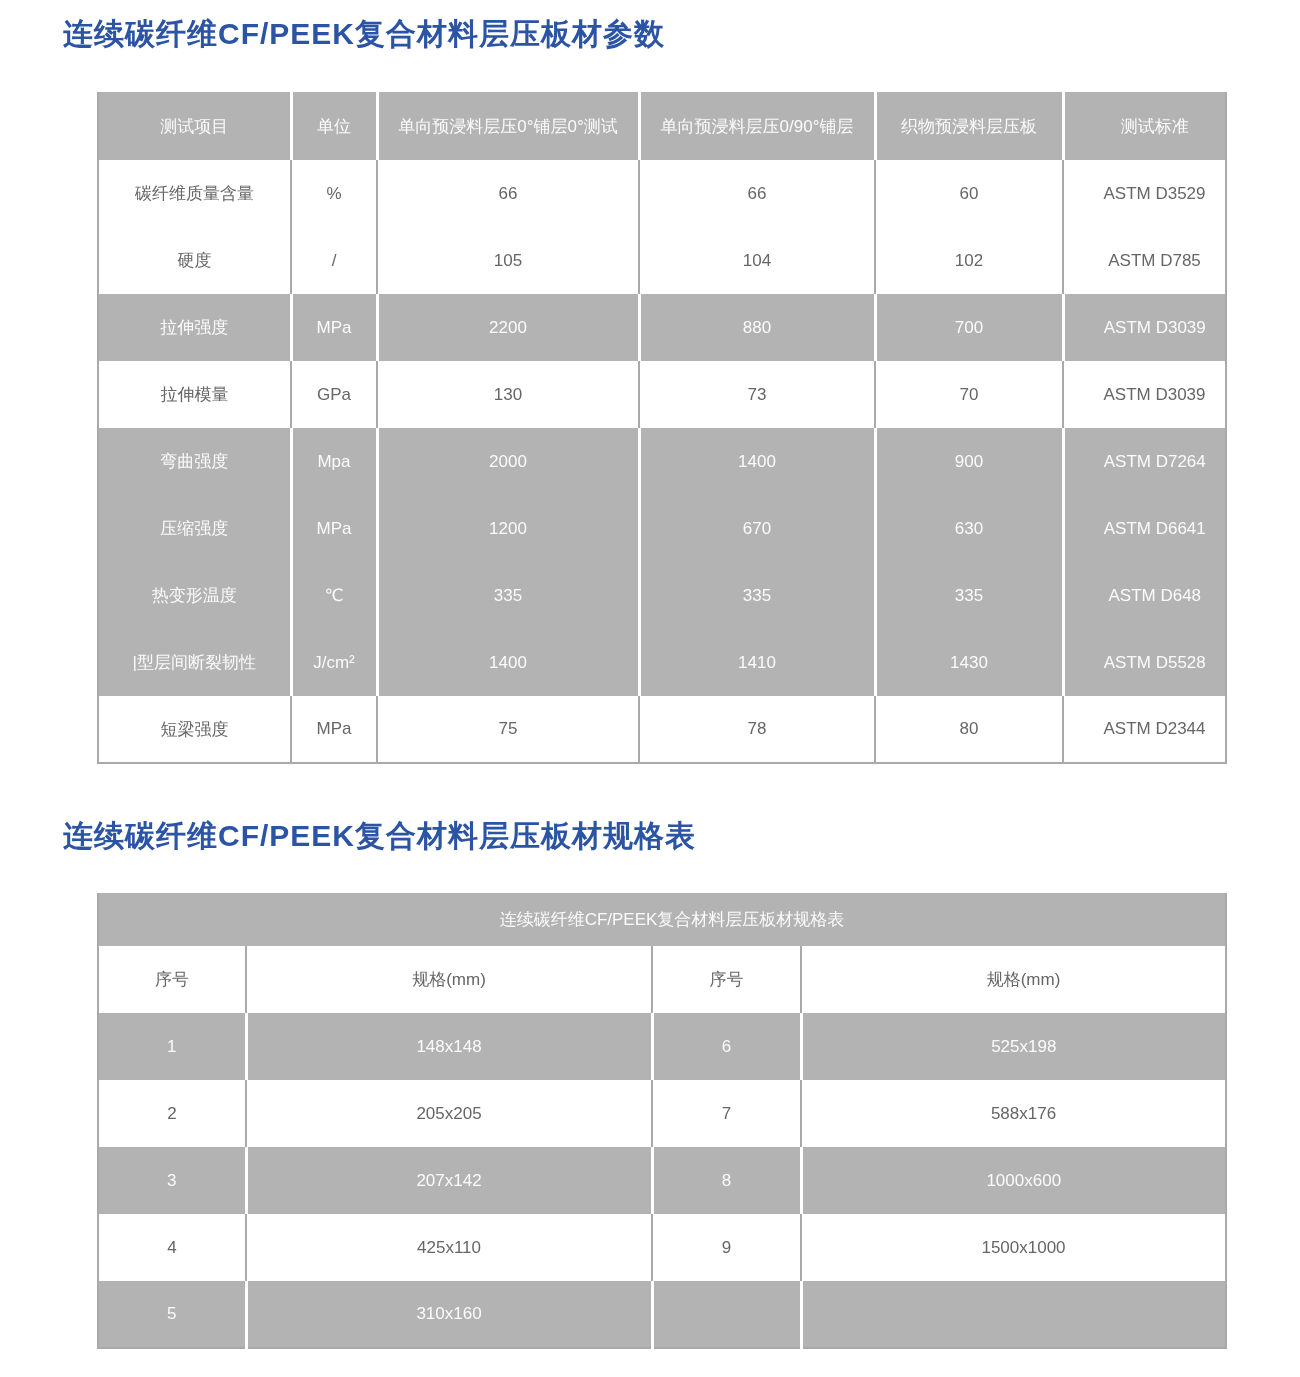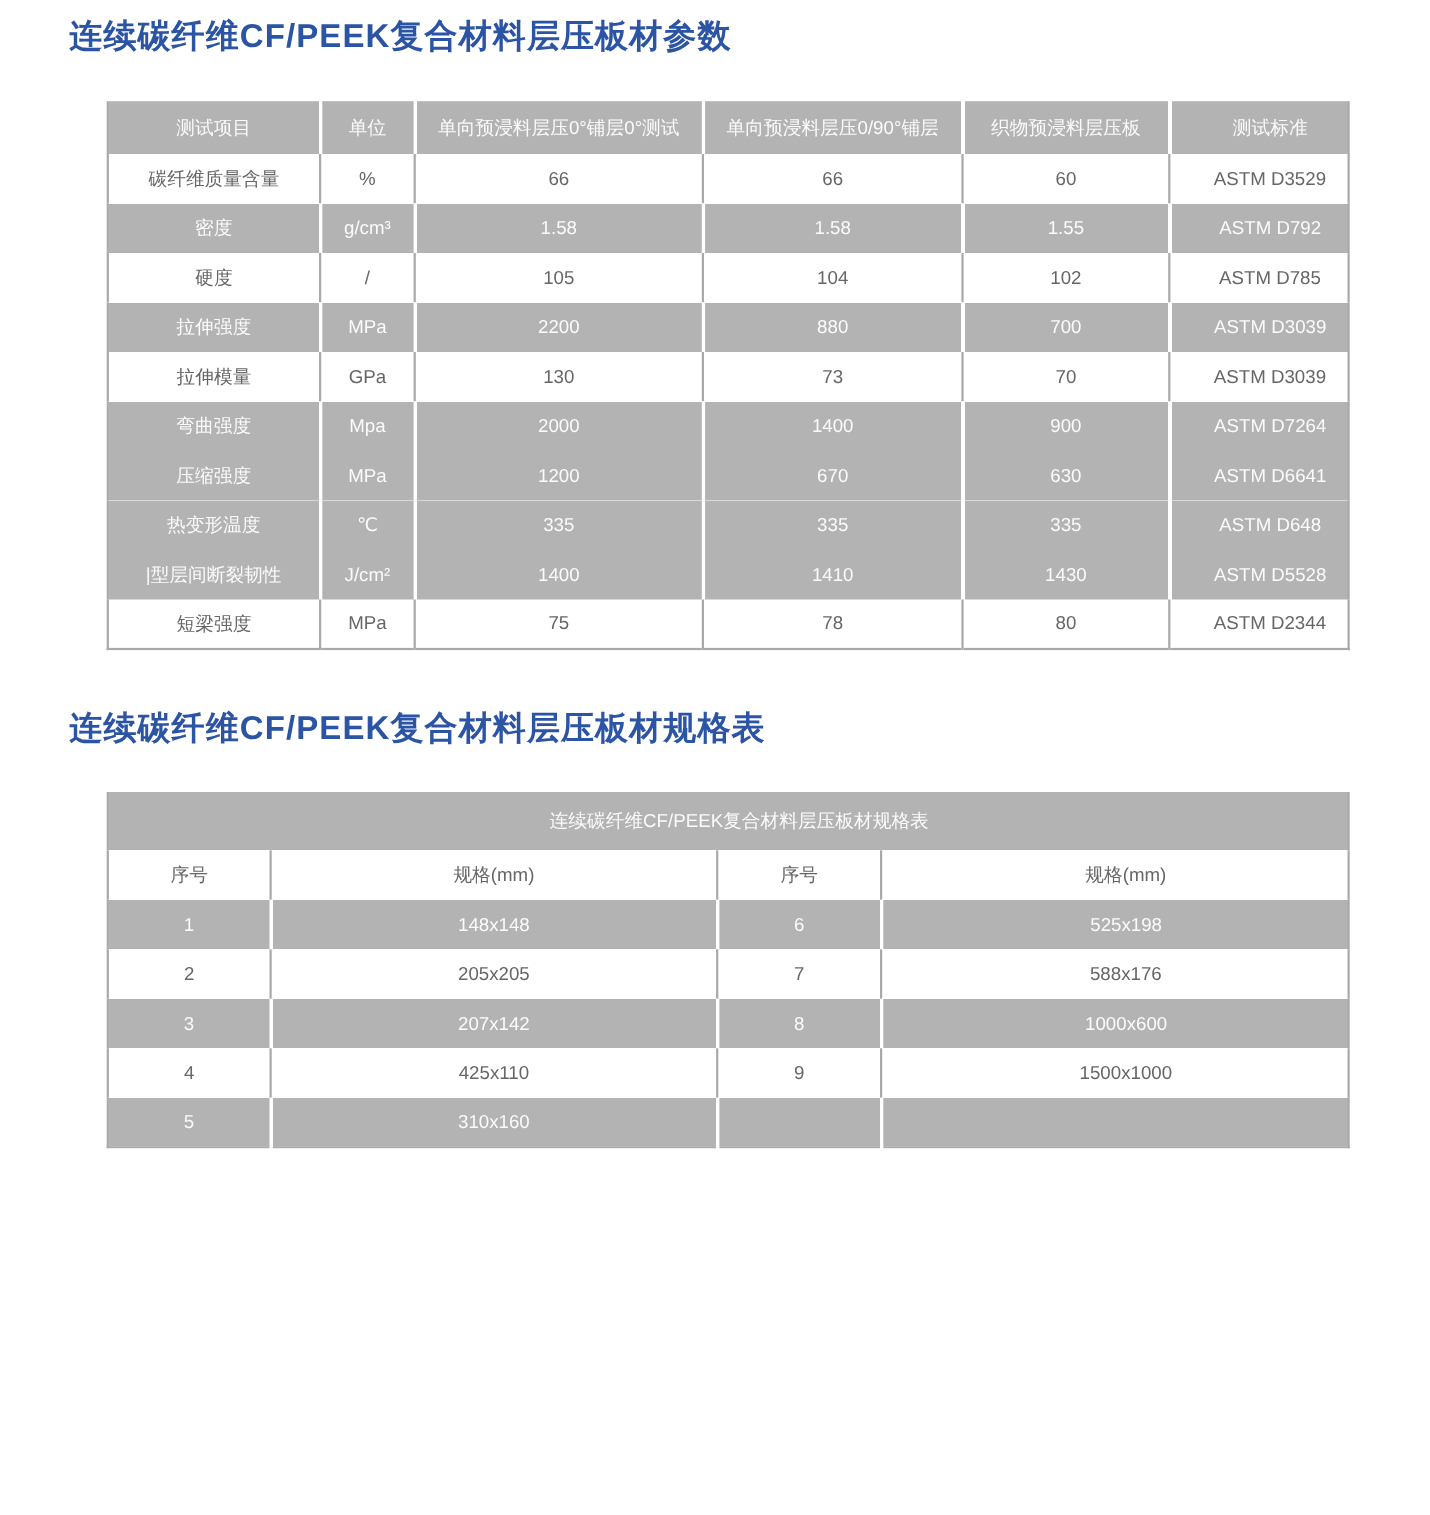--- a/index.html
+++ b/index.html
@@ -43,22 +43,22 @@
     font-size: 17px;
     font-weight: normal;
     overflow: hidden;
     white-space: nowrap;
   }
   tr.gray { background: var(--gray); color: var(--light-text); }
   tr.gray > th, tr.gray > td { border-right: 3px solid #ffffff; }
   tr.white { background: #ffffff; color: var(--dark-text); }
   tr.white > th, tr.white > td { border-right: 2px solid var(--line); }
   tr > th:last-child, tr > td:last-child { border-right: none; padding-left: 24px; }
-  #table1 thead tr { height: 48px; }
-  tbody tr, #table2 thead tr { height: 45px; }
+  #table1 thead tr { height: 68px; }
+  tbody tr, #table2 thead tr { height: 67px; }
   #table2 .caption-row { height: 53px; }
 </style>
 </head>
 <body>
 
 <h1 class="section-title">连续碳纤维CF/PEEK复合材料层压板材参数</h1>
 
 <table id="table1">
   <colgroup>
     <col style="width:193px">
@@ -80,28 +80,20 @@
   </thead>
   <tbody id="table1-body">
       <tr class="white">
         <td>碳纤维质量含量</td>
         <td>%</td>
         <td>66</td>
         <td>66</td>
         <td>60</td>
         <td>ASTM D3529</td>
       </tr>
-      <tr class="gray">
-        <td>密度</td>
-        <td>g/cm³</td>
-        <td>1.58</td>
-        <td>1.58</td>
-        <td>1.55</td>
-        <td>ASTM D792</td>
-      </tr>
       <tr class="white">
         <td>硬度</td>
         <td>/</td>
         <td>105</td>
         <td>104</td>
         <td>102</td>
         <td>ASTM D785</td>
       </tr>
       <tr class="gray">
         <td>拉伸强度</td>

